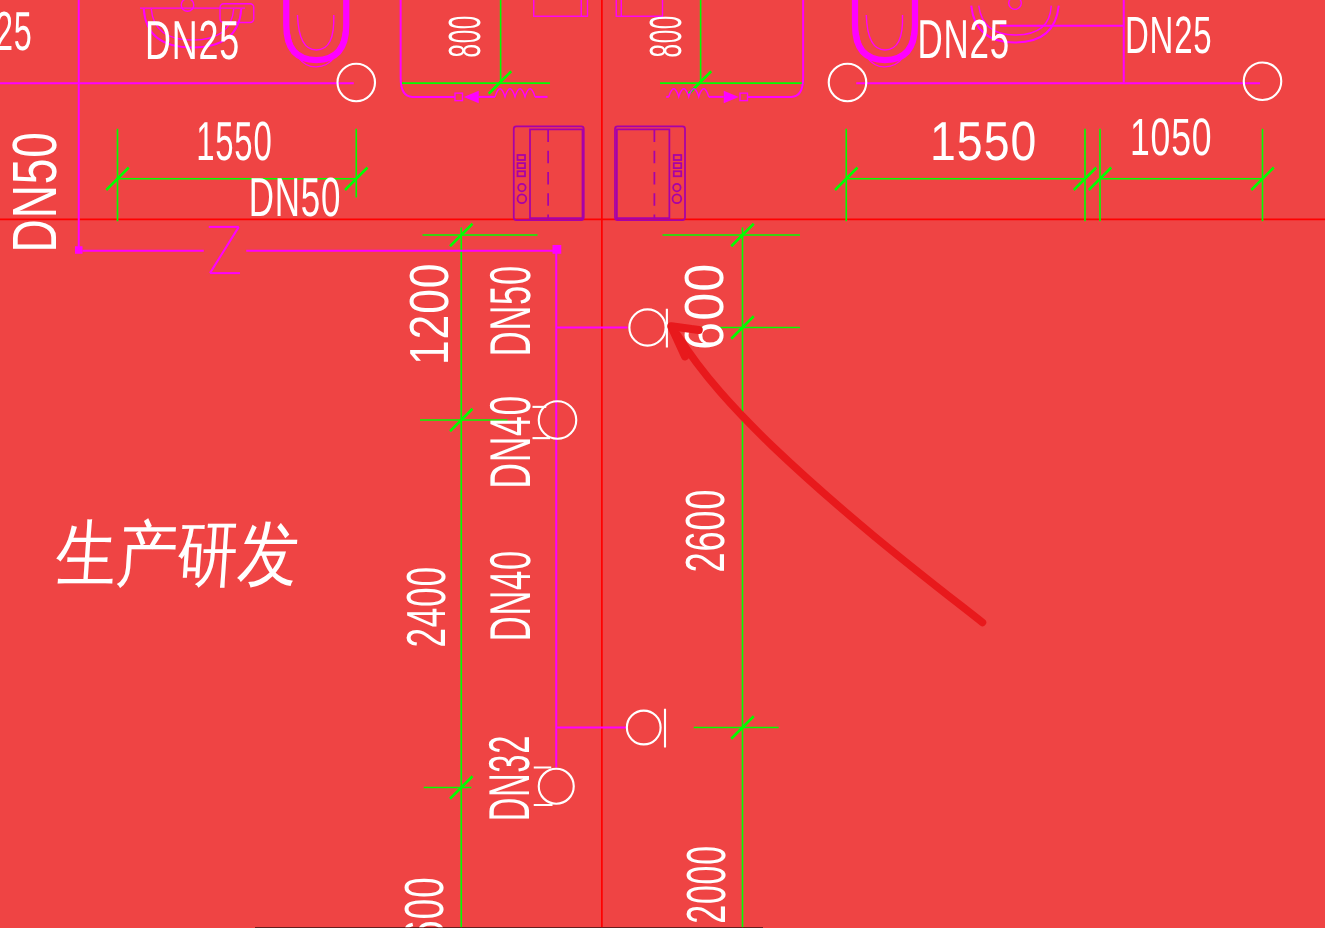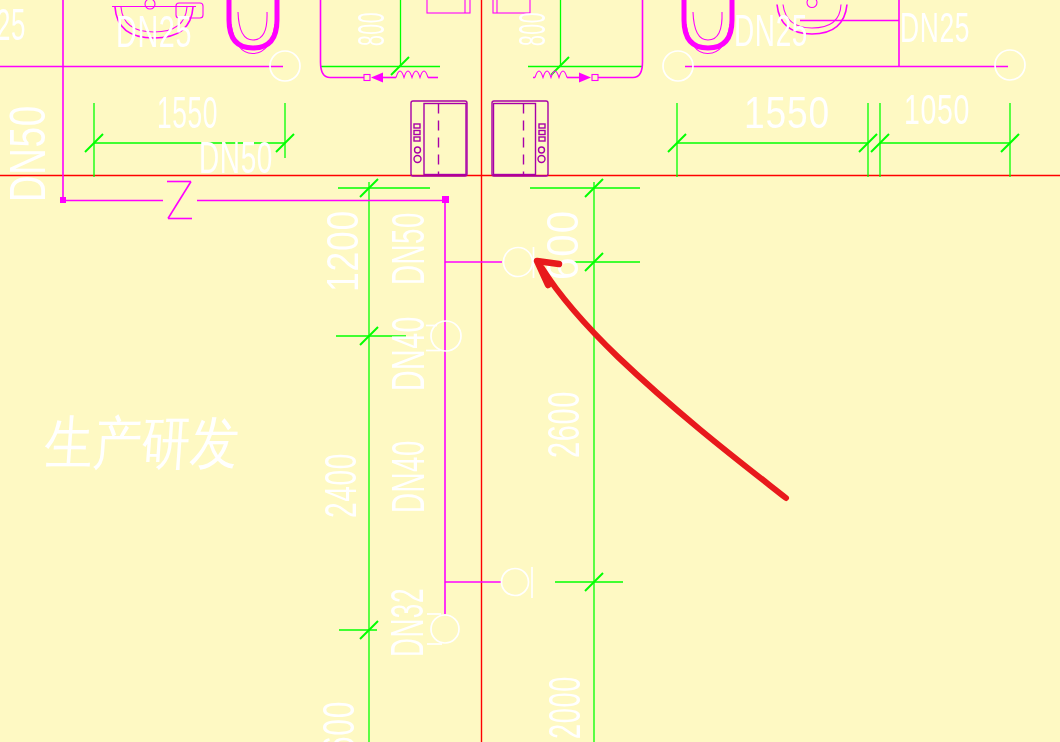--- a/index.html
+++ b/index.html
@@ -1,16 +1,16 @@
 <!DOCTYPE html>
 <html><head>
 <meta charset="utf-8">
 <style>
   html,body{margin:0;padding:0;background:#000;}
-  .canvas{position:relative;width:1060px;height:742px;background:#fef9c3;overflow:hidden;
+  .canvas{position:relative;width:1060px;height:742px;background:#ef4444;overflow:hidden;
           font-family:"Liberation Sans",sans-serif;}
   svg{position:absolute;left:0;top:0;display:block;}
   .axis{stroke:#ff0000;stroke-width:1.4;fill:none;}
   .pipe{stroke:#ff00ff;stroke-width:1.6;fill:none;}
   .pipe-fill{fill:#ff00ff;stroke:none;}
   .pipe-thick{stroke:#ff00ff;stroke-width:5;fill:none;}
   .pipe-thin{stroke:#ff00ff;stroke-width:1.1;fill:none;}
   .appl{stroke:#a800a8;stroke-width:1.4;fill:none;}
   .appl-dash{stroke:#a800a8;stroke-width:1.4;fill:none;stroke-dasharray:10 7;}
   .dim{stroke:#00ff00;stroke-width:1.3;fill:none;}

